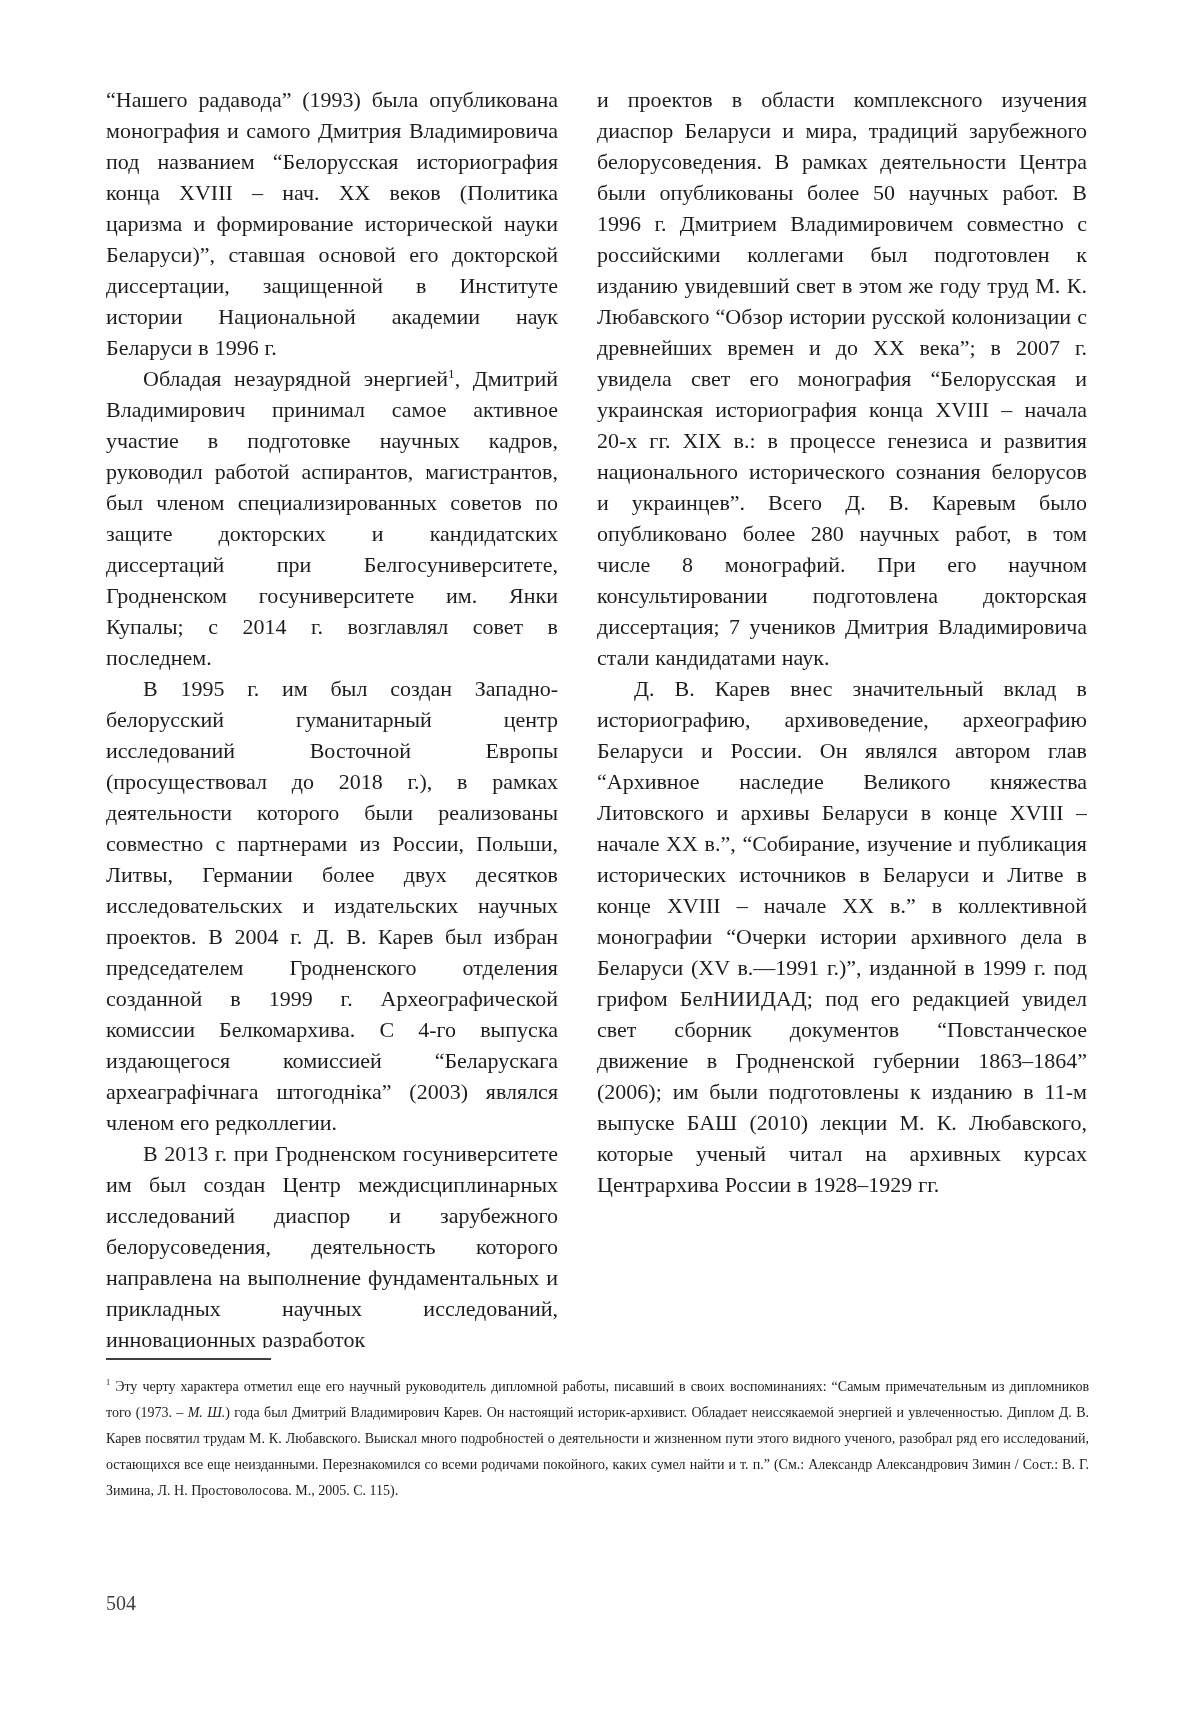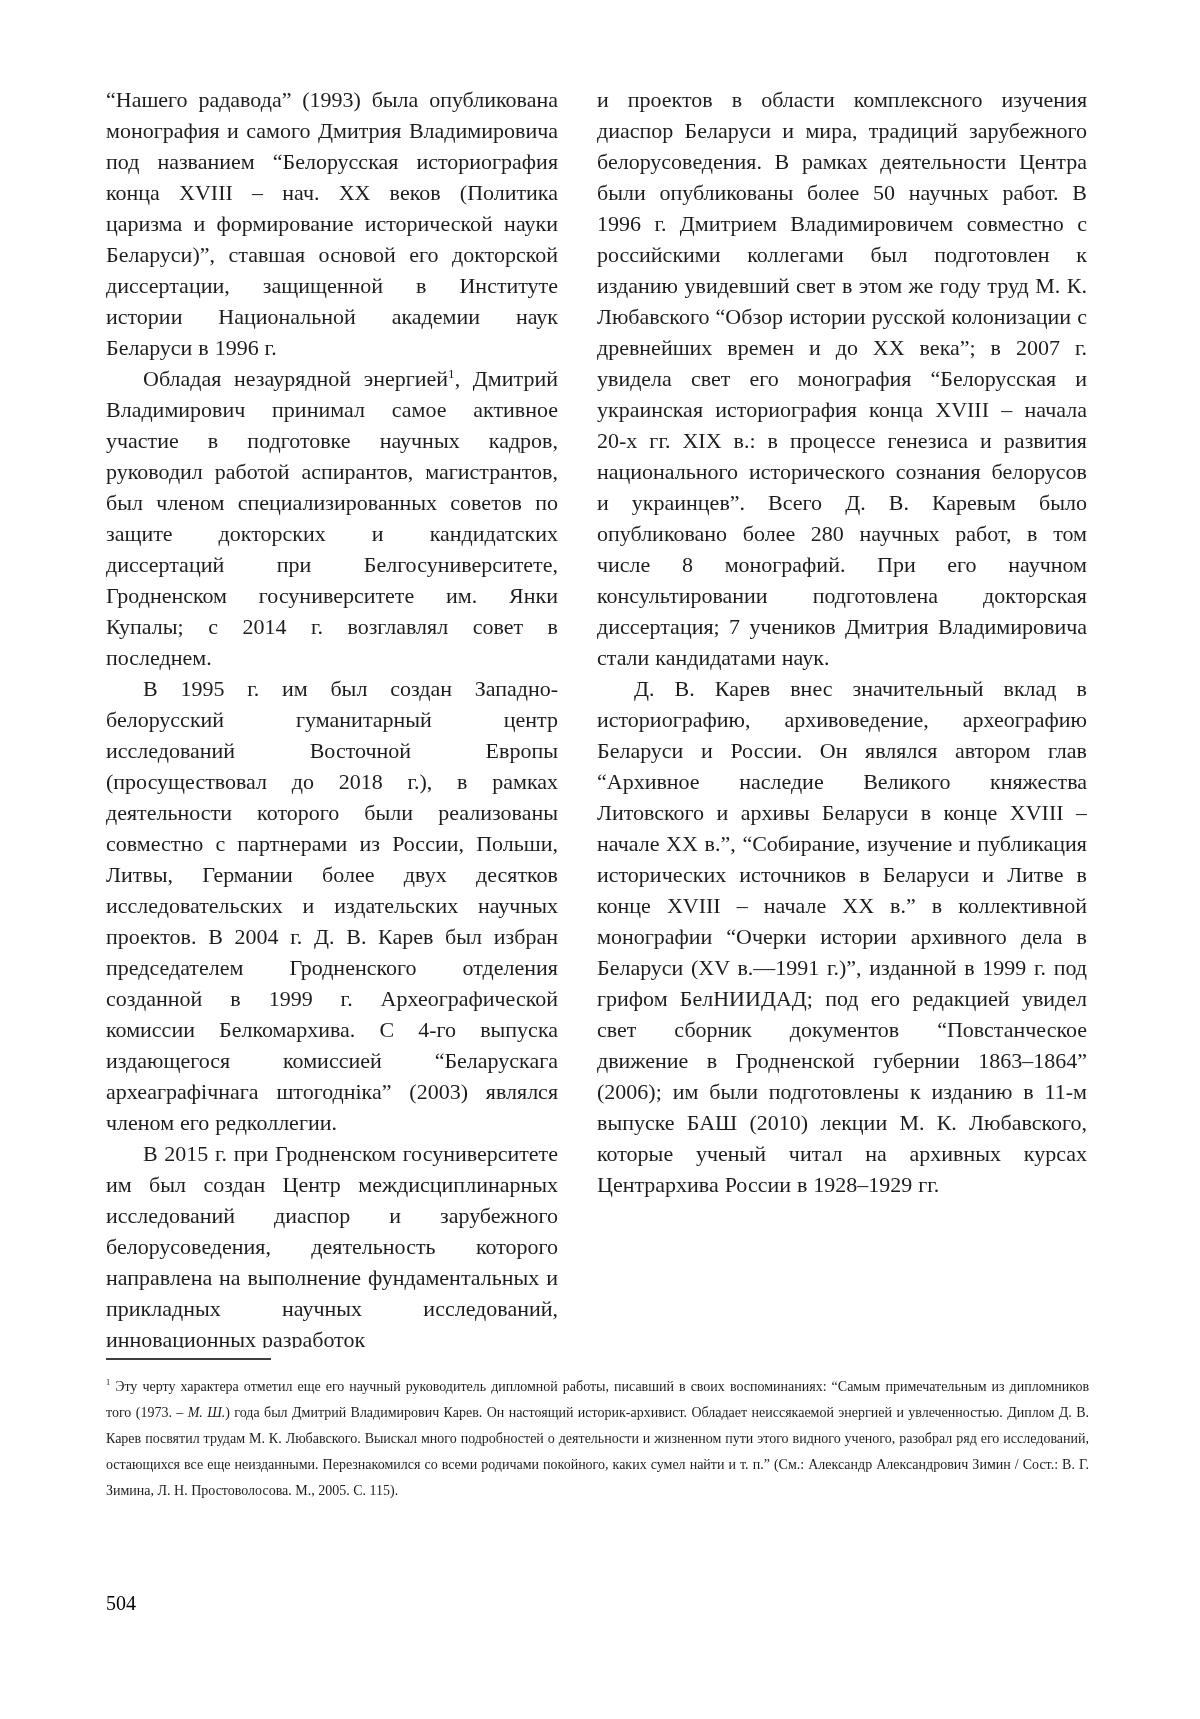--- a/index.html
+++ b/index.html
@@ -70,35 +70,35 @@
     line-height: 0;
     vertical-align: super;
     margin-right: 5px;
   }
   .footnote .it { font-style: italic; }
   .page-number {
     position: absolute;
     left: 106px;
     top: 1592px;
     font-size: 20px;
-    color: #000000;
+    color: #404040;
   }
 </style>
 </head>
 <body>
 
 <div class="page">
 
   <div class="columns">
 
     <div class="col col-left">
       <p class="para"><span>“Нашего радавода” (1993) была опубликована монография и самого Дмитрия Владимировича под названием “Белорусская историография конца XVIII – нач. XX веков (Политика царизма и формирование исторической науки Беларуси)”, ставшая основой его докторской диссертации, защищенной в Институте истории Национальной академии наук Беларуси в 1996 г.</span></p>
       <p class="para indent"><span>Обладая незаурядной энергией</span><sup>1</sup><span>, Дмитрий Владимирович принимал самое активное участие в подготовке научных кадров, руководил работой аспирантов, магистрантов, был членом специализированных советов по защите докторских и кандидатских диссертаций при Белгосуниверситете, Гродненском госуниверситете им. Янки Купалы; с 2014 г. возглавлял совет в последнем.</span></p>
       <p class="para indent"><span>В 1995 г. им был создан Западно-белорусский гуманитарный центр исследований Восточной Европы (просуществовал до 2018 г.), в рамках деятельности которого были реализованы совместно с партнерами из России, Польши, Литвы, Германии более двух десятков исследовательских и издательских научных проектов. В 2004 г. Д. В. Карев был избран председателем Гродненского отделения созданной в 1999 г. Археографической комиссии Белкомархива. С 4-го выпуска издающегося комиссией “Беларускага археаграфічнага штогодніка” (2003) являлся членом его редколлегии.</span></p>
-      <p class="para indent"><span>В 2015 г. при Гродненском госуниверситете им был создан Центр междисциплинарных исследований диаспор и зарубежного белорусоведения, деятельность которого направлена на выполнение фундаментальных и прикладных научных исследований, инновационных разработок</span></p>
+      <p class="para indent"><span>В 2013 г. при Гродненском госуниверситете им был создан Центр междисциплинарных исследований диаспор и зарубежного белорусоведения, деятельность которого направлена на выполнение фундаментальных и прикладных научных исследований, инновационных разработок</span></p>
     </div>
 
     <div class="col col-right">
       <p class="para"><span>и проектов в области комплексного изучения диаспор Беларуси и мира, традиций зарубежного белорусоведения. В рамках деятельности Центра были опубликованы более 50 научных работ. В 1996 г. Дмитрием Владимировичем совместно с российскими коллегами был подготовлен к изданию увидевший свет в этом же году труд М. К. Любавского “Обзор истории русской колонизации с древнейших времен и до XX века”; в 2007 г. увидела свет его монография “Белорусская и украинская историография конца XVIII – начала 20-х гг. XIX в.: в процессе генезиса и развития национального исторического сознания белорусов и украинцев”. Всего Д. В. Каревым было опубликовано более 280 научных работ, в том числе 8 монографий. При его научном консультировании подготовлена докторская диссертация; 7 учеников Дмитрия Владимировича стали кандидатами наук.</span></p>
       <p class="para indent"><span>Д. В. Карев внес значительный вклад в историографию, архивоведение, археографию Беларуси и России. Он являлся автором глав “Архивное наследие Великого княжества Литовского и архивы Беларуси в конце XVIII – начале XX в.”, “Собирание, изучение и публикация исторических источников в Беларуси и Литве в конце XVIII – начале XX в.” в коллективной монографии “Очерки истории архивного дела в Беларуси (XV в.—1991 г.)”, изданной в 1999 г. под грифом БелНИИДАД; под его редакцией увидел свет сборник документов “Повстанческое движение в Гродненской губернии 1863–1864” (2006); им были подготовлены к изданию в 11-м выпуске БАШ (2010) лекции М. К. Любавского, которые ученый читал на архивных курсах Центрархива России в 1928–1929 гг.</span></p>
     </div>
 
   </div>
 
   <div class="footnote-sep"></div>

